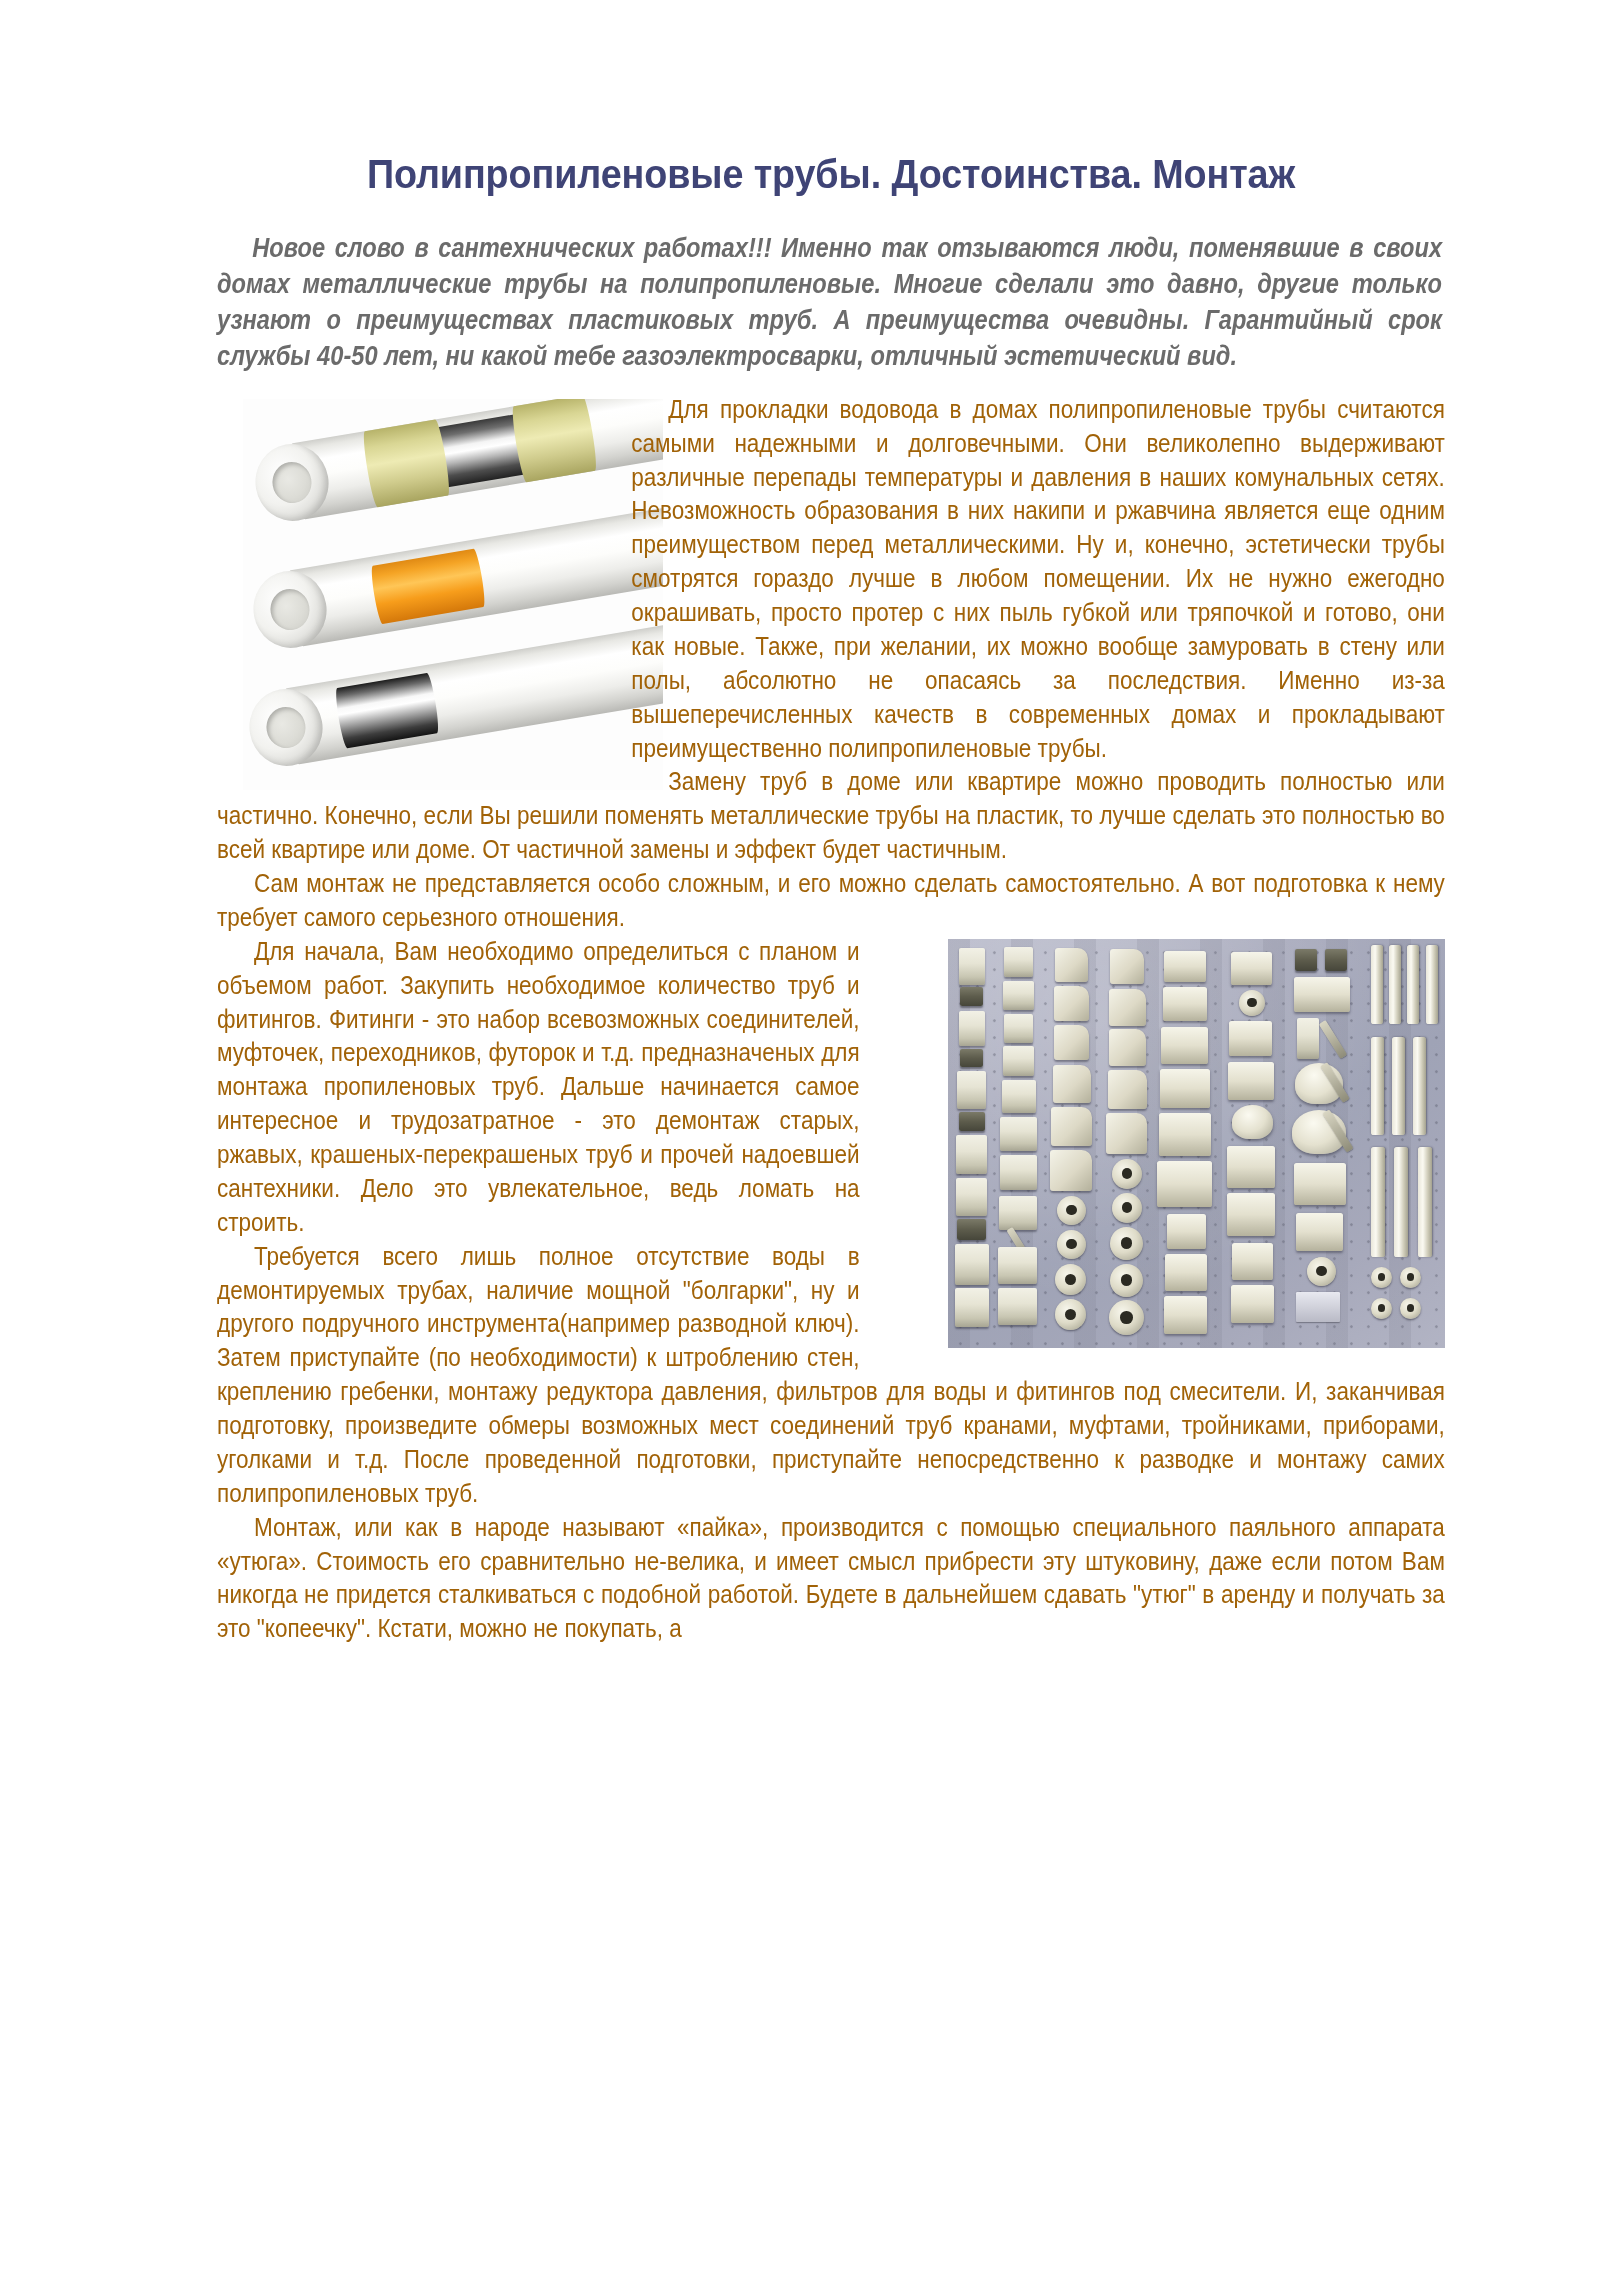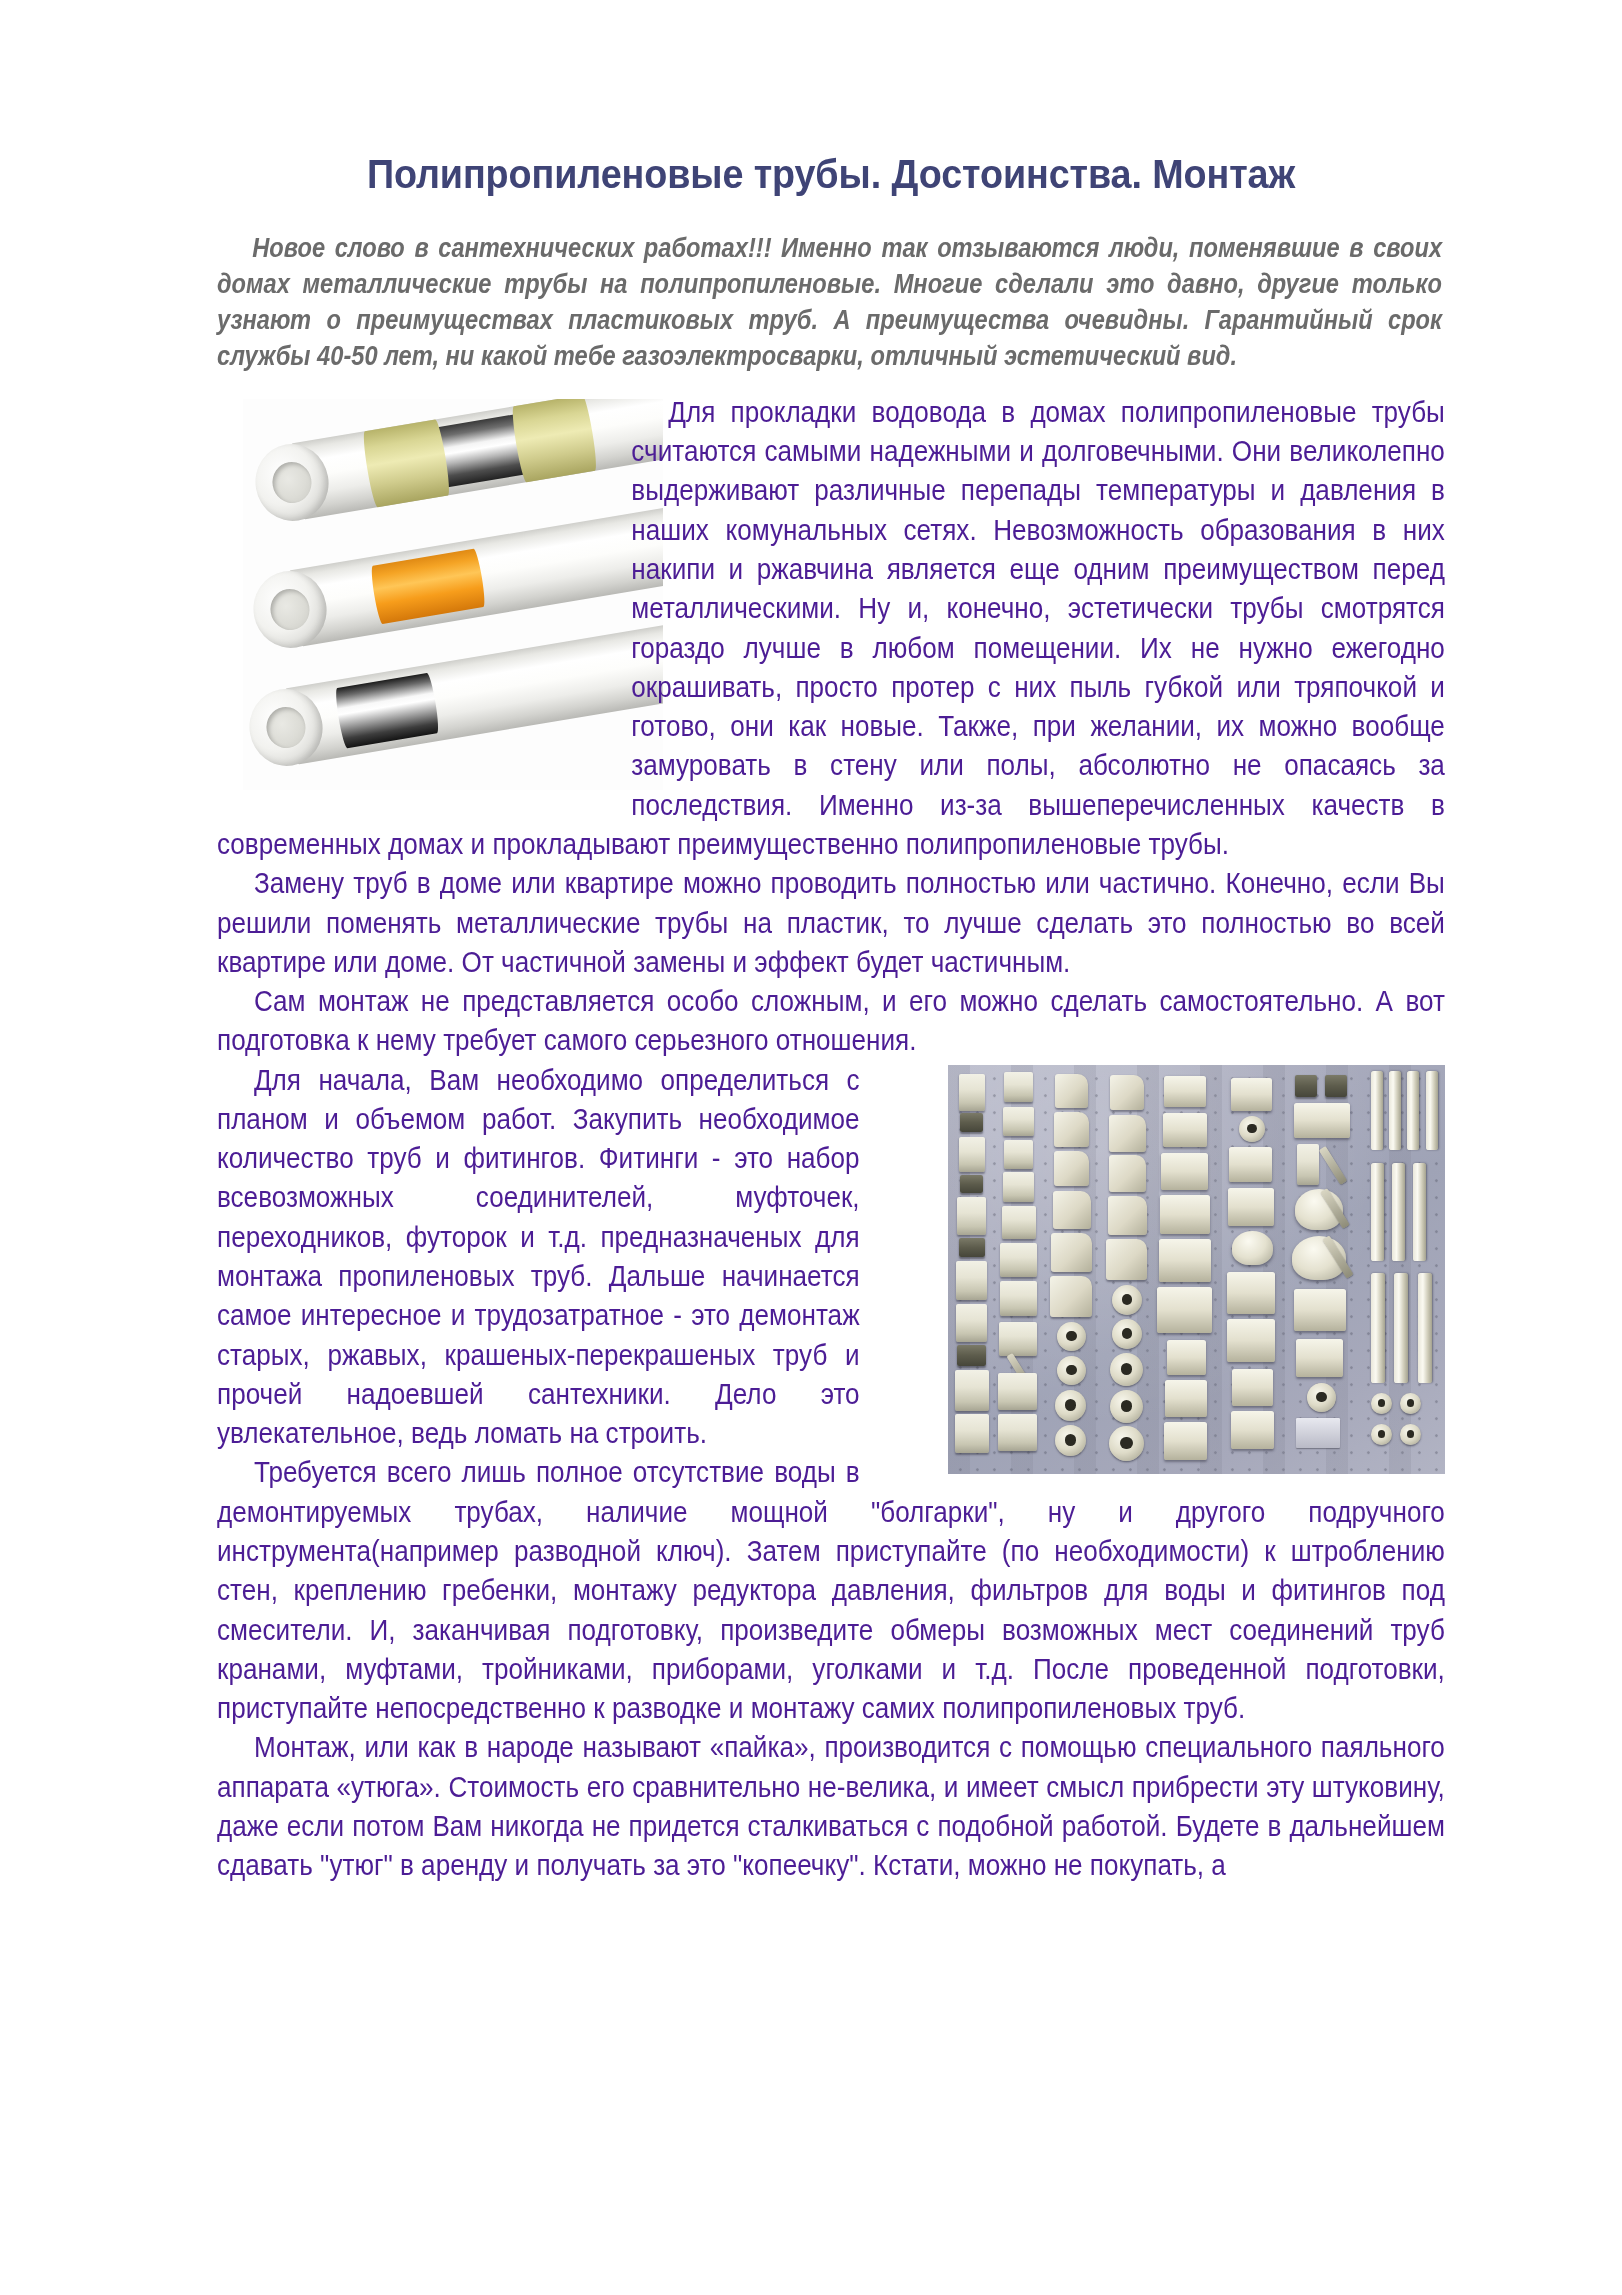--- a/index.html
+++ b/index.html
@@ -49,23 +49,23 @@
     text-align: justify;
     text-indent: 41px;
     transform: scaleX(0.86);
     transform-origin: left top;
     width: 116%;
   }
 
   
   .body-block {
     padding-top: 19.6px;
-    font-size: 29px;
+    font-size: 25px;
     line-height: 1.355;
-    color: #4c1d95;
+    color: #a16207;
     text-align: justify;
   }
   .body-block p {
     margin: 0;
     text-indent: 41px;
     transform: scaleX(0.90);
     transform-origin: left top;
     width: 111.1%;
   }
 

